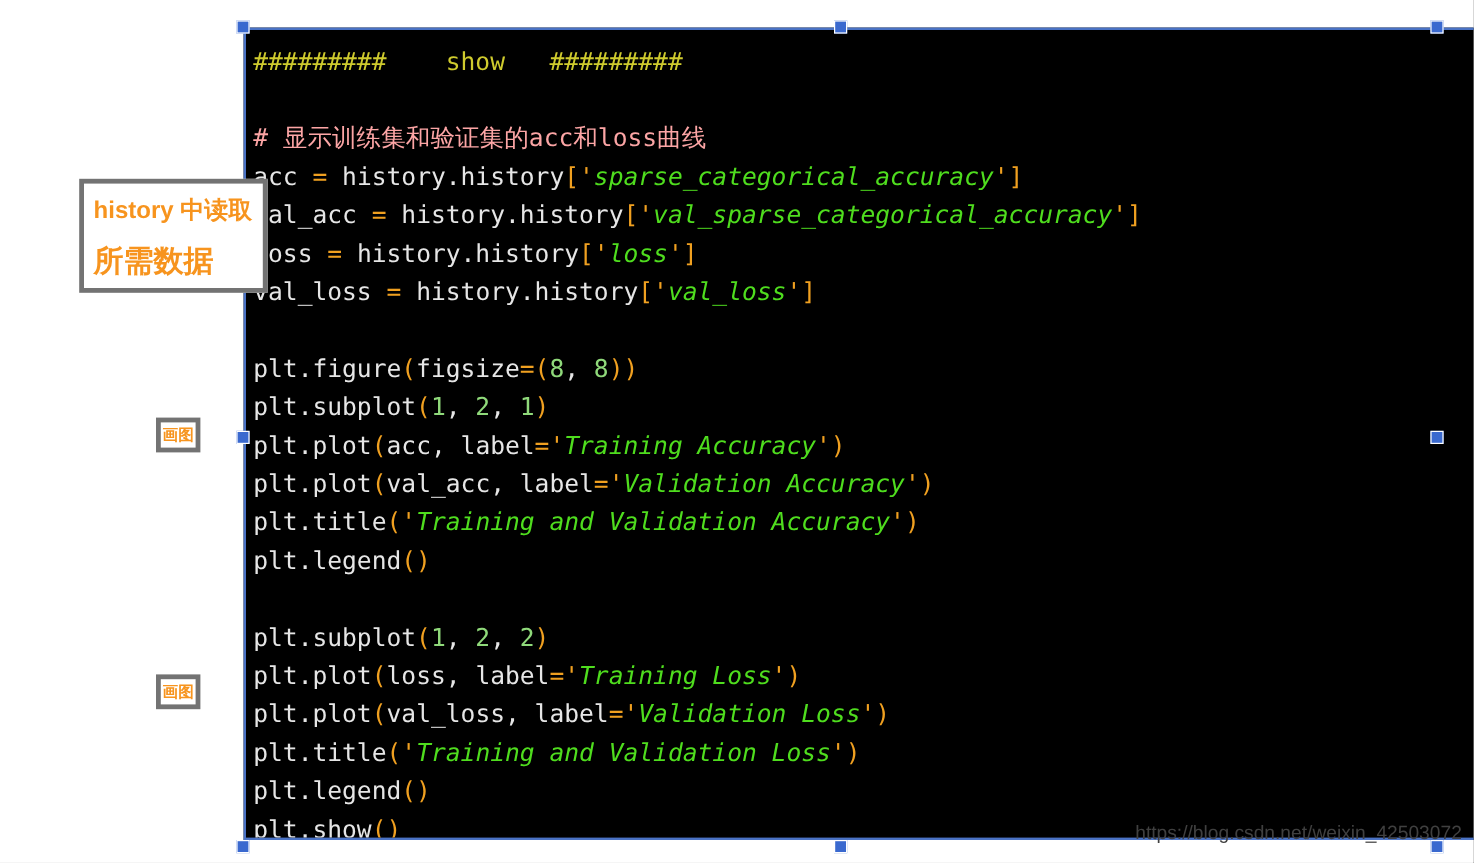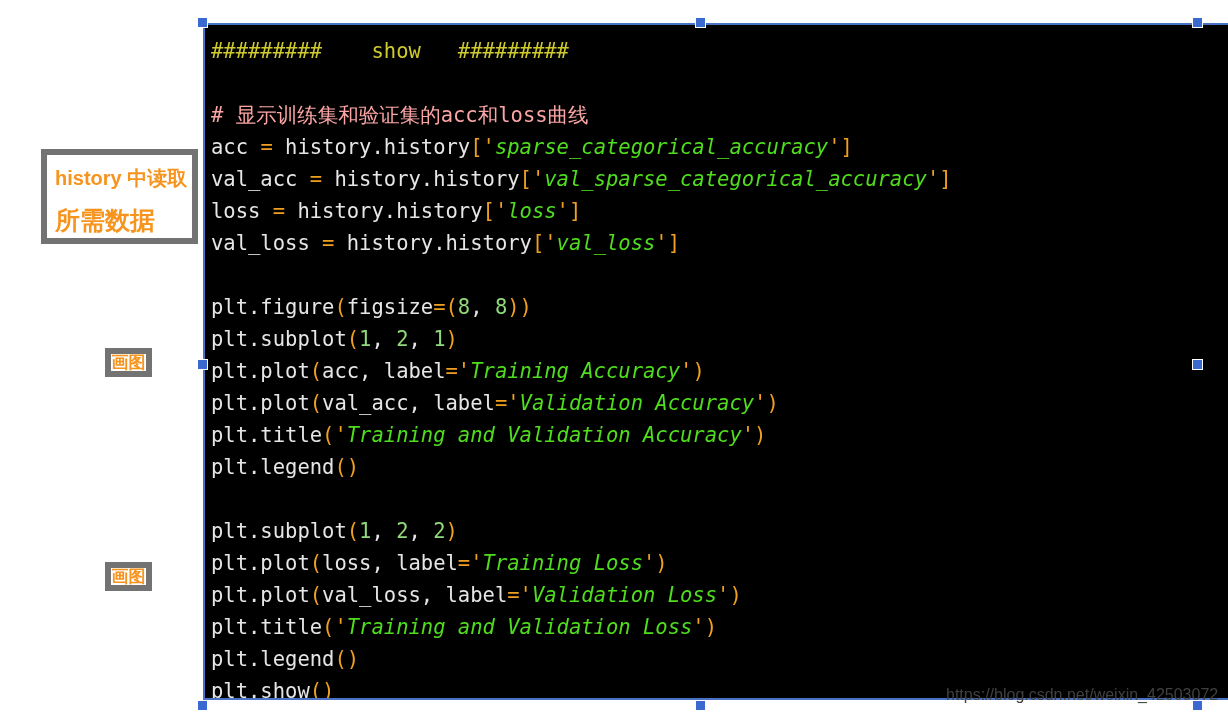--- a/index.html
+++ b/index.html
@@ -12,26 +12,27 @@
     height: 719px;
     position: relative;
     overflow: hidden;
     font-family: "Liberation Sans", sans-serif;
   }
 
   
   .annot-box {
     position: absolute;
     box-sizing: border-box;
-    border: 6px solid #737373;
+    border: 4px solid #737373;
     background: #ffffff;
     color: #f7941e;
     font-family: "Liberation Sans", sans-serif;
     font-weight: bold;
     z-index: 6;
+    margin-left: 25px;
   }
   #annot-history {
     left: 41px;
     top: 149px;
     width: 157px;
     height: 95px;
     padding: 10px 8px 0 8px;
   }
   #annot-history .line1 {
     font-size: 20px;
@@ -39,26 +40,26 @@
     white-space: nowrap;
   }
   #annot-history .line2 {
     font-size: 25px;
     line-height: 26px;
     margin-top: 16px;
     white-space: nowrap;
   }
   .annot-draw {
     left: 105px;
-    width: 47px;
+    width: 37px;
     height: 29px;
     display: flex;
     align-items: center;
     justify-content: center;
-    font-size: 17px;
+    font-size: 13px;
   }
   #annot-draw-1 { top: 348px; }
   #annot-draw-2 { top: 562px; }
 
   
   #code-object {
     position: absolute;
     left: 203px;
     top: 23px;
     width: 1112px;

